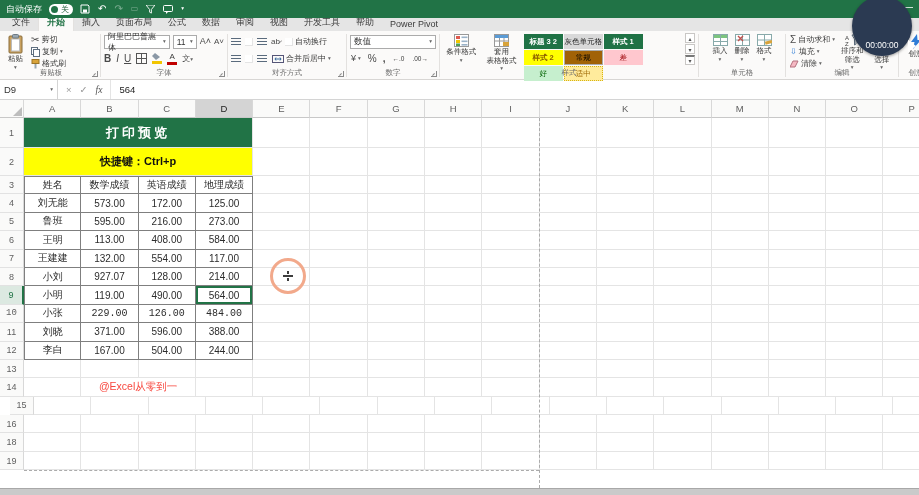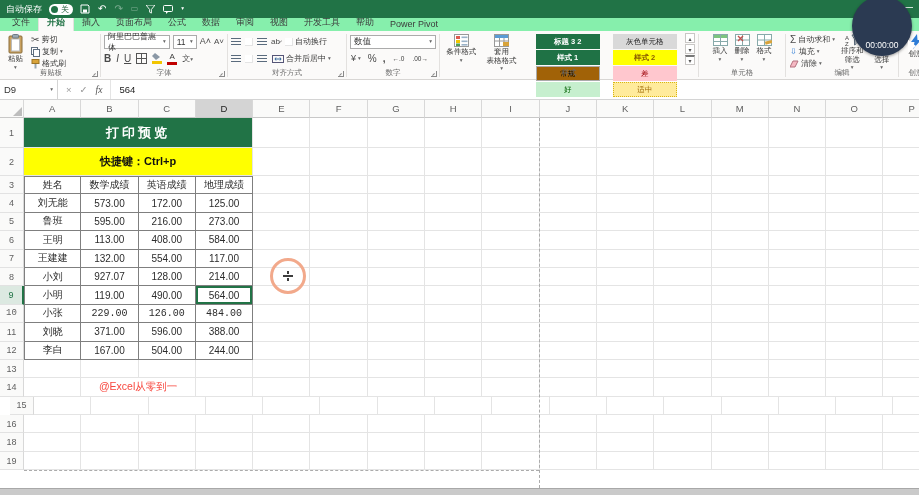--- a/index.html
+++ b/index.html
@@ -30,21 +30,21 @@
 
 
 .timer{position:absolute;left:852px;top:-4px;width:60px;height:60px;border-radius:50%;
   background:#2B3A52;z-index:60;box-shadow:0 1px 3px rgba(0,0,0,.4)}
 .timer-time{position:absolute;left:854px;top:40px;width:56px;text-align:center;
   color:#fff;font-size:8.5px;z-index:61}
 .playbtn{position:absolute;left:908px;top:40px;width:0;height:0;z-index:62;
   border-left:8px solid #fff;border-top:6px solid transparent;border-bottom:6px solid transparent}
 
 
-.tabrow{position:absolute;top:18px;left:0;width:919px;height:13px;background:#86efac;
+.tabrow{position:absolute;top:18px;left:0;width:919px;height:13px;background:#e5e5e5;
   display:flex;align-items:flex-end;padding:0 4px;gap:0;z-index:10}
 .tab{font-size:9px;color:#3b3b3b;padding:1px 8px 2px 8px;white-space:nowrap}
 .tab.active{font-weight:bold;background:#FBFAF9;border:1px solid #E3E1DF;border-bottom:none;
   border-radius:2px 2px 0 0;color:#217346}
 
 
 .ribbon{position:absolute;top:31px;left:0;width:919px;height:49px;background:#FBFAF9;
   border-bottom:1px solid #D8D6D4;display:flex;align-items:stretch;padding:1px 0 0 2px;z-index:5}
 .grp{position:relative;flex:none;display:flex;flex-direction:column;padding:1px 3px 11px 3px}
 .grp .lbl{position:absolute;bottom:1px;left:0;right:0;text-align:center;font-size:7.5px;color:#6c6c6c}
@@ -61,22 +61,22 @@
 .selbox{background:#fff;border:1px solid #ABABAB;height:14px;display:flex;align-items:center;
   justify-content:space-between;font-size:8.5px;padding:0 3px;color:#333;gap:3px}
 .glyph{font-size:10px;color:#4a4a4a;line-height:1}
 .bold{font-weight:bold}.ital{font-style:italic}.undl{text-decoration:underline}
 .ln{width:10px;height:8px;flex:none;
   background:repeating-linear-gradient(to bottom,#5a6b7d 0 1px,transparent 1px 3px)}
 .ln.c{width:8px}
 .abar{display:inline-flex;flex-direction:column;align-items:center;line-height:1;font-size:9px;color:#3b3b3b}
 .abar i{display:block;width:10px;height:3px;margin-top:1px;font-style:normal}
 .gallery{display:flex;flex-wrap:wrap;width:166px;align-content:flex-start;margin-top:1px}
-.gi{width:64px;height:15px;font-size:7.5px;display:flex;align-items:center;justify-content:center;
-  margin:0 1px 1px 12px;white-space:nowrap;overflow:hidden}
+.gi{width:39px;height:15px;font-size:7.5px;display:flex;align-items:center;justify-content:center;
+  margin:0 1px 1px 0;white-space:nowrap;overflow:hidden}
 .garr{display:flex;flex-direction:column;justify-content:flex-start;gap:1px;margin-left:1px}
 .garr span{width:10px;height:10px;border:1px solid #C9C7C5;background:#fff;font-size:6px;
   display:flex;align-items:center;justify-content:center;color:#555}
 .stack{display:flex;flex-direction:column;justify-content:flex-start;gap:1px}
 .stack .btn{height:11px}
 
 
 .fbar{position:absolute;top:80px;left:0;width:919px;height:20px;background:#fff;
   border-bottom:1px solid #D4D4D4;display:flex;align-items:stretch;z-index:4}
 .namebox{width:58px;border-right:1px solid #D4D4D4;display:flex;align-items:center;

